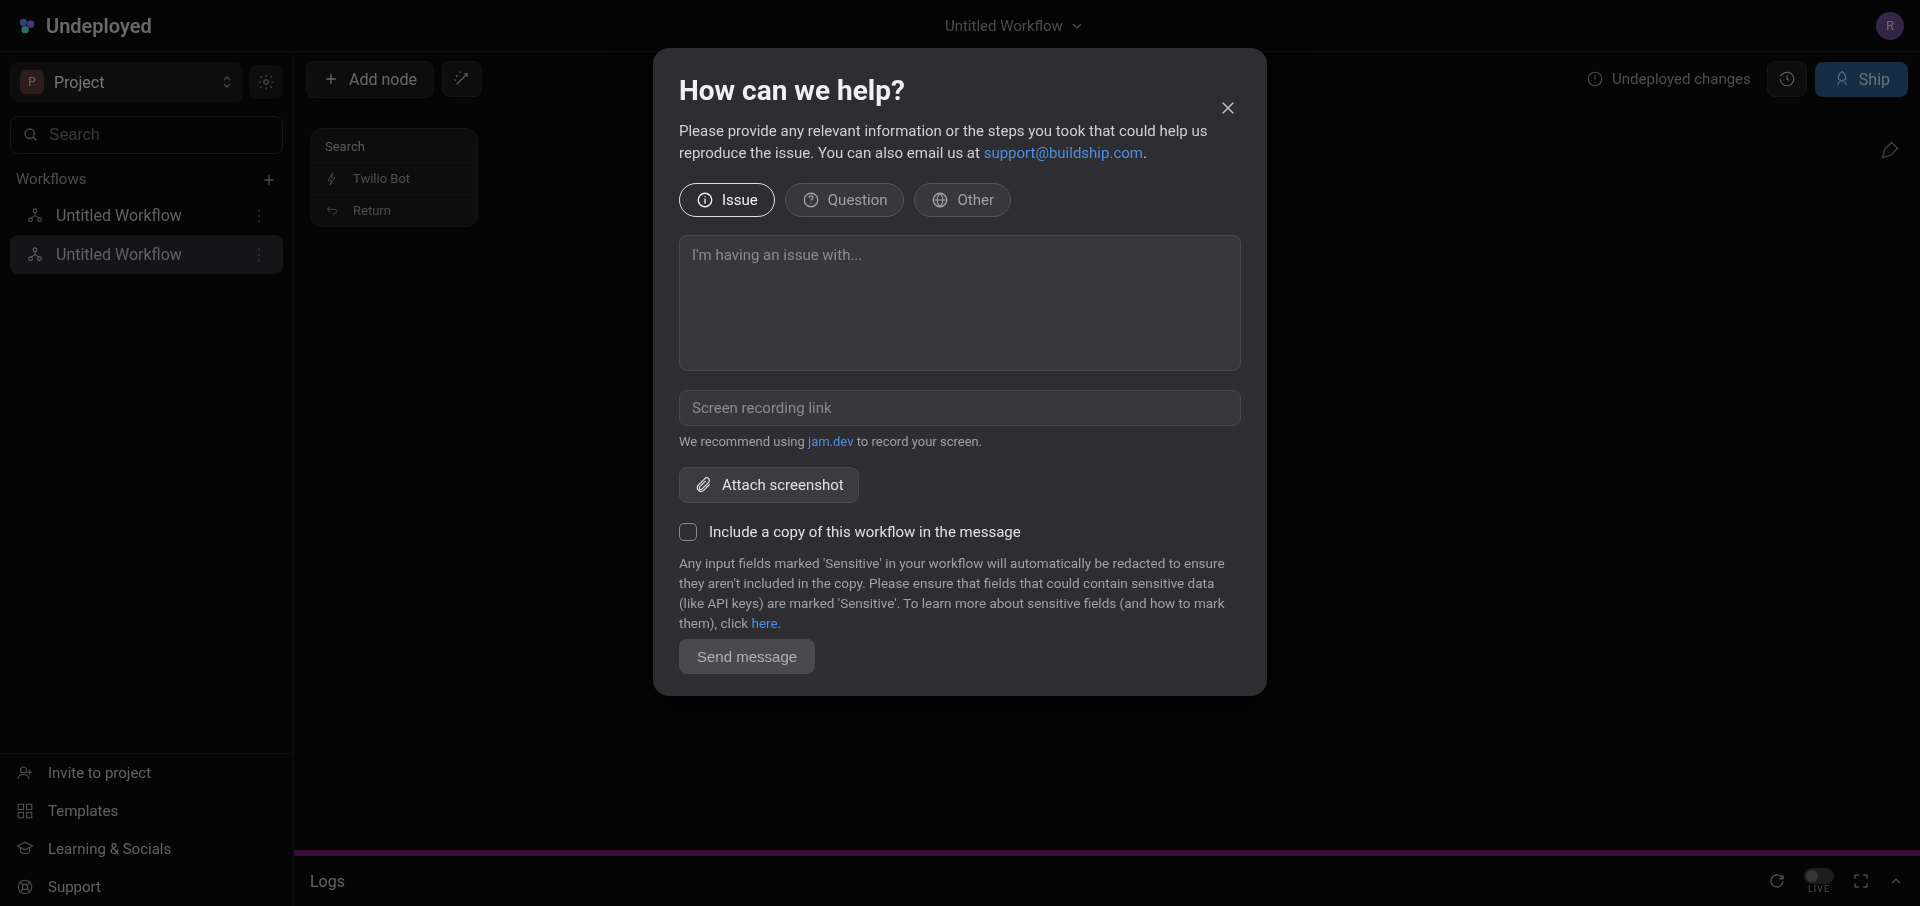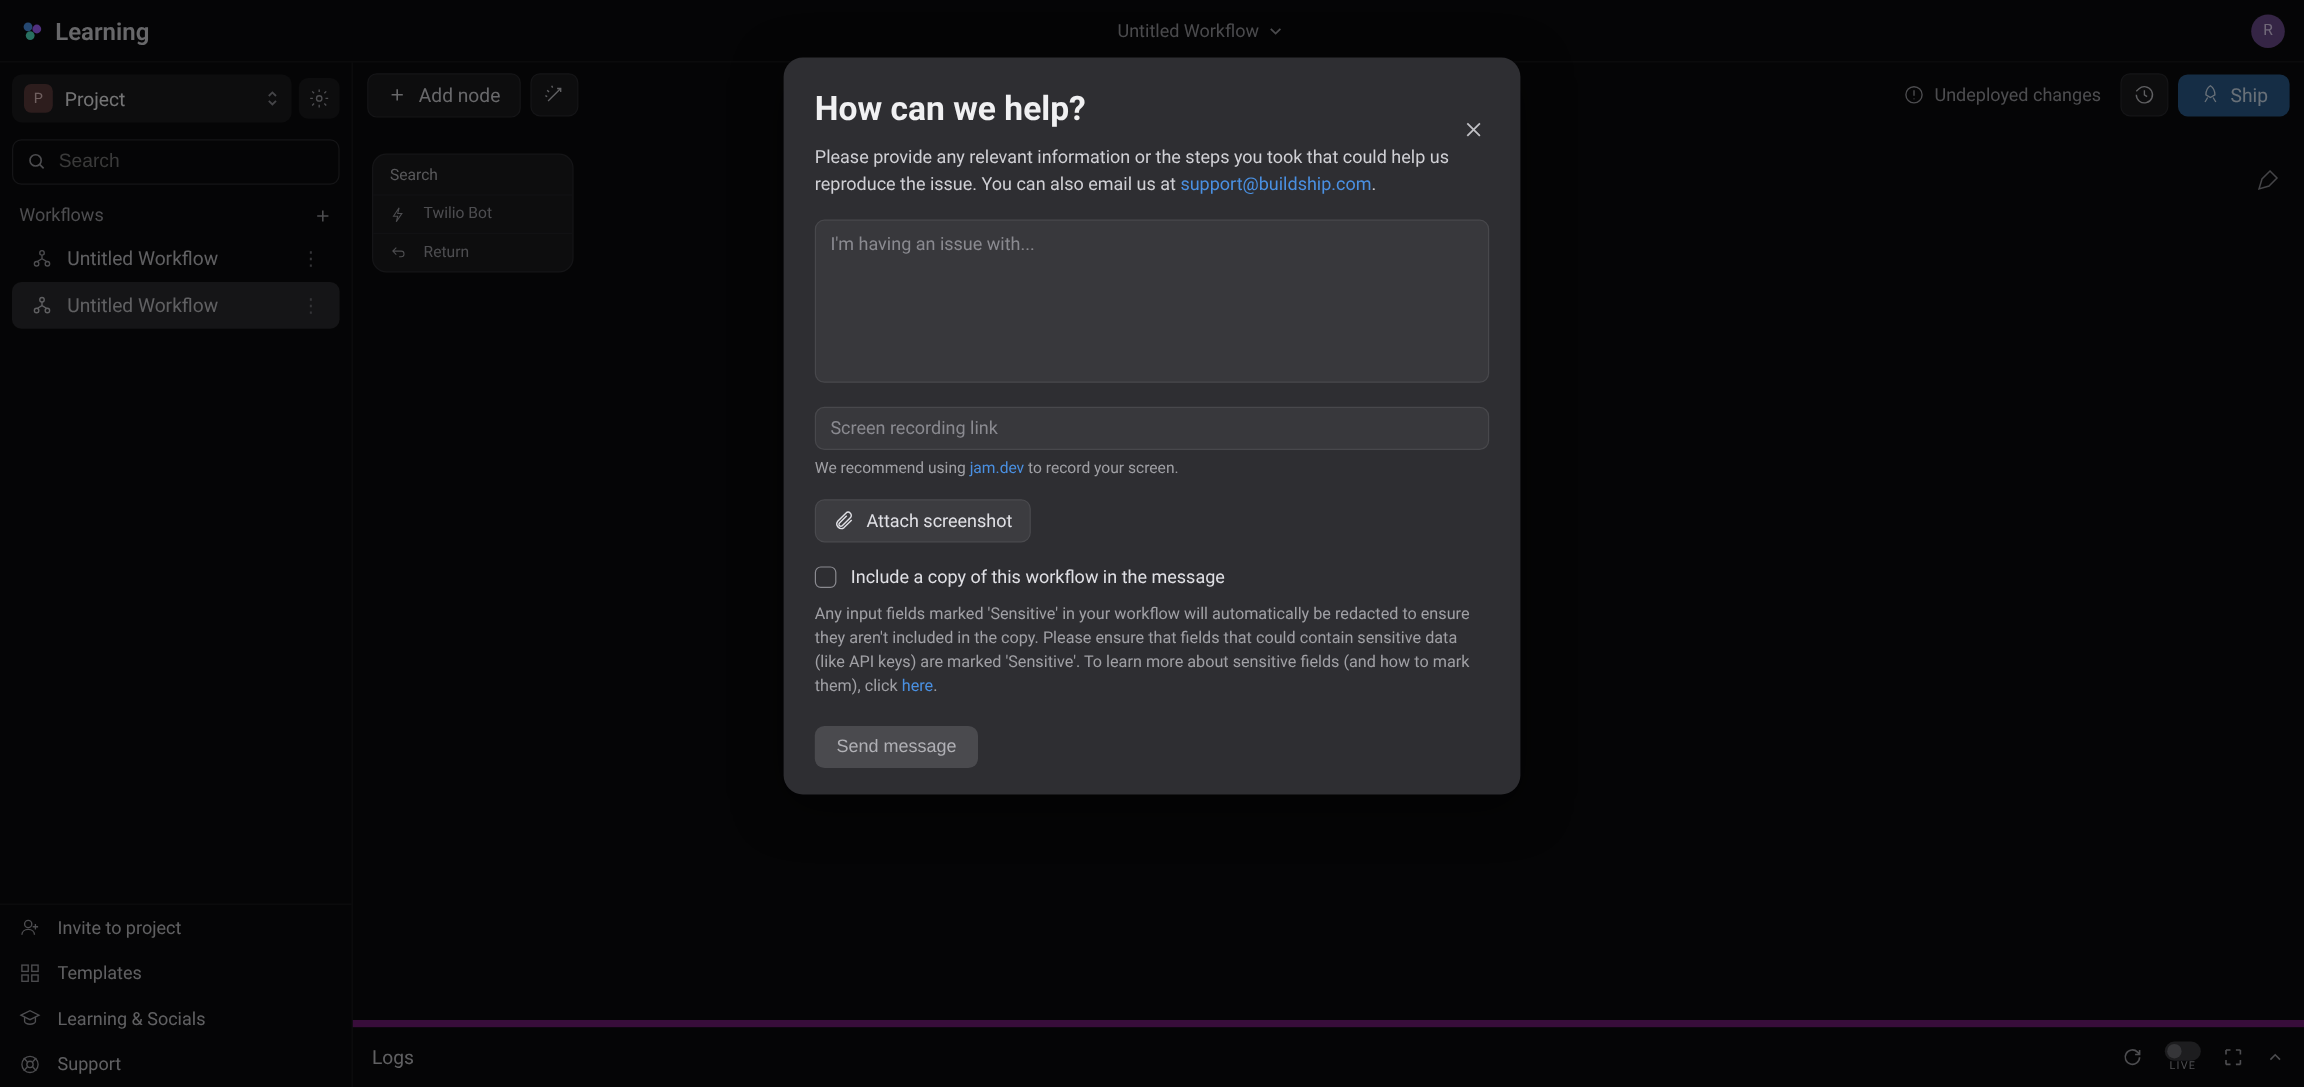--- a/index.html
+++ b/index.html
@@ -447,21 +447,21 @@
   .checkbox {
     width: 18px;
     height: 18px;
     border: 1.5px solid #8a8a90;
     border-radius: 5px;
   }
   .disclaimer {
     font-size: 13.5px;
     color: #a0a0a5;
     line-height: 1.5;
-    margin-bottom: 22px;
+    margin-bottom: 5px;
   }
   .disclaimer a { color: var(--link); text-decoration: none; }
   .modal-footer {
     display: flex;
     justify-content: flex-start;
   }
   .send-btn {
     background: #4a4a4e;
     color: #b0b0b5;
     border: none;
@@ -475,21 +475,21 @@
 </head>
 <body>
 
 <div class="topbar">
   <div class="logo">
     <svg width="22" height="22" viewBox="0 0 24 24">
       <circle cx="8" cy="8" r="4" fill="#4a90e2"></circle>
       <circle cx="16" cy="10" r="4" fill="#a060ff"></circle>
       <circle cx="10" cy="16" r="4" fill="#50e0c0"></circle>
     </svg>
-    <span>Learning</span>
+    <span>Undeployed</span>
   </div>
   <div class="topbar-center">
     <span>Untitled Workflow</span>
     <svg width="12" height="12" viewBox="0 0 12 12">
         <path d="M2 4l4 4 4-4" stroke="#9a9aa0" stroke-width="1.5" fill="none"></path>
       </svg>
   </div>
   <div class="topbar-right">
     <div class="avatar">
       <span>R</span>
@@ -675,20 +675,43 @@
       <h1 class="modal-title">How can we help?</h1>
       <div class="close-x">
         <svg width="18" height="18" viewBox="0 0 24 24">
             <path d="M5 5l14 14M19 5L5 19" stroke="#c0c0c5" stroke-width="2"></path>
           </svg>
       </div>
     </div>
     <div class="modal-desc">
       <span>Please provide any relevant information or the steps you took that could help us reproduce the issue. You can also email us at </span><a>support@buildship.com</a><span>.</span>
     </div>
+    <div class="type-row">
+      <div class="type-chip selected">
+        <svg width="18" height="18" viewBox="0 0 24 24">
+            <circle cx="12" cy="12" r="9" stroke="#f0f0f2" stroke-width="1.8" fill="none"></circle>
+            <path d="M12 10v7M12 7v1" stroke="#f0f0f2" stroke-width="1.8"></path>
+          </svg>
+        <span>Issue</span>
+      </div>
+      <div class="type-chip">
+        <svg width="18" height="18" viewBox="0 0 24 24">
+            <circle cx="12" cy="12" r="9" stroke="#a0a0a5" stroke-width="1.8" fill="none"></circle>
+            <path d="M9.5 9a2.5 2.5 0 0 1 5 0c0 1.5-2.5 2-2.5 3.5M12 16v1" stroke="#a0a0a5" stroke-width="1.8" fill="none"></path>
+          </svg>
+        <span>Question</span>
+      </div>
+      <div class="type-chip">
+        <svg width="18" height="18" viewBox="0 0 24 24">
+            <circle cx="12" cy="12" r="9" stroke="#a0a0a5" stroke-width="1.8" fill="none"></circle>
+            <path d="M3 12h18M12 3c2.5 2.5 4 5.5 4 9s-1.5 6.5-4 9c-2.5-2.5-4-5.5-4-9s1.5-6.5 4-9z" stroke="#a0a0a5" stroke-width="1.5" fill="none"></path>
+          </svg>
+        <span>Other</span>
+      </div>
+    </div>
     <textarea class="issue-text" placeholder="I'm having an issue with..." style=""></textarea>
     <input class="link-input" placeholder="Screen recording link" style="">
     <div class="hint">
       <span>We recommend using </span><a>jam.dev</a><span> to record your screen.</span>
     </div>
     <div class="attach-btn">
       <svg width="18" height="18" viewBox="0 0 24 24">
           <path d="M21 11l-8.5 8.5a5 5 0 0 1-7-7l9-9a3.5 3.5 0 0 1 5 5l-9 9a2 2 0 0 1-3-3l8-8" stroke="#e0e0e5" stroke-width="1.6" fill="none"></path>
         </svg>
       <span>Attach screenshot</span>

